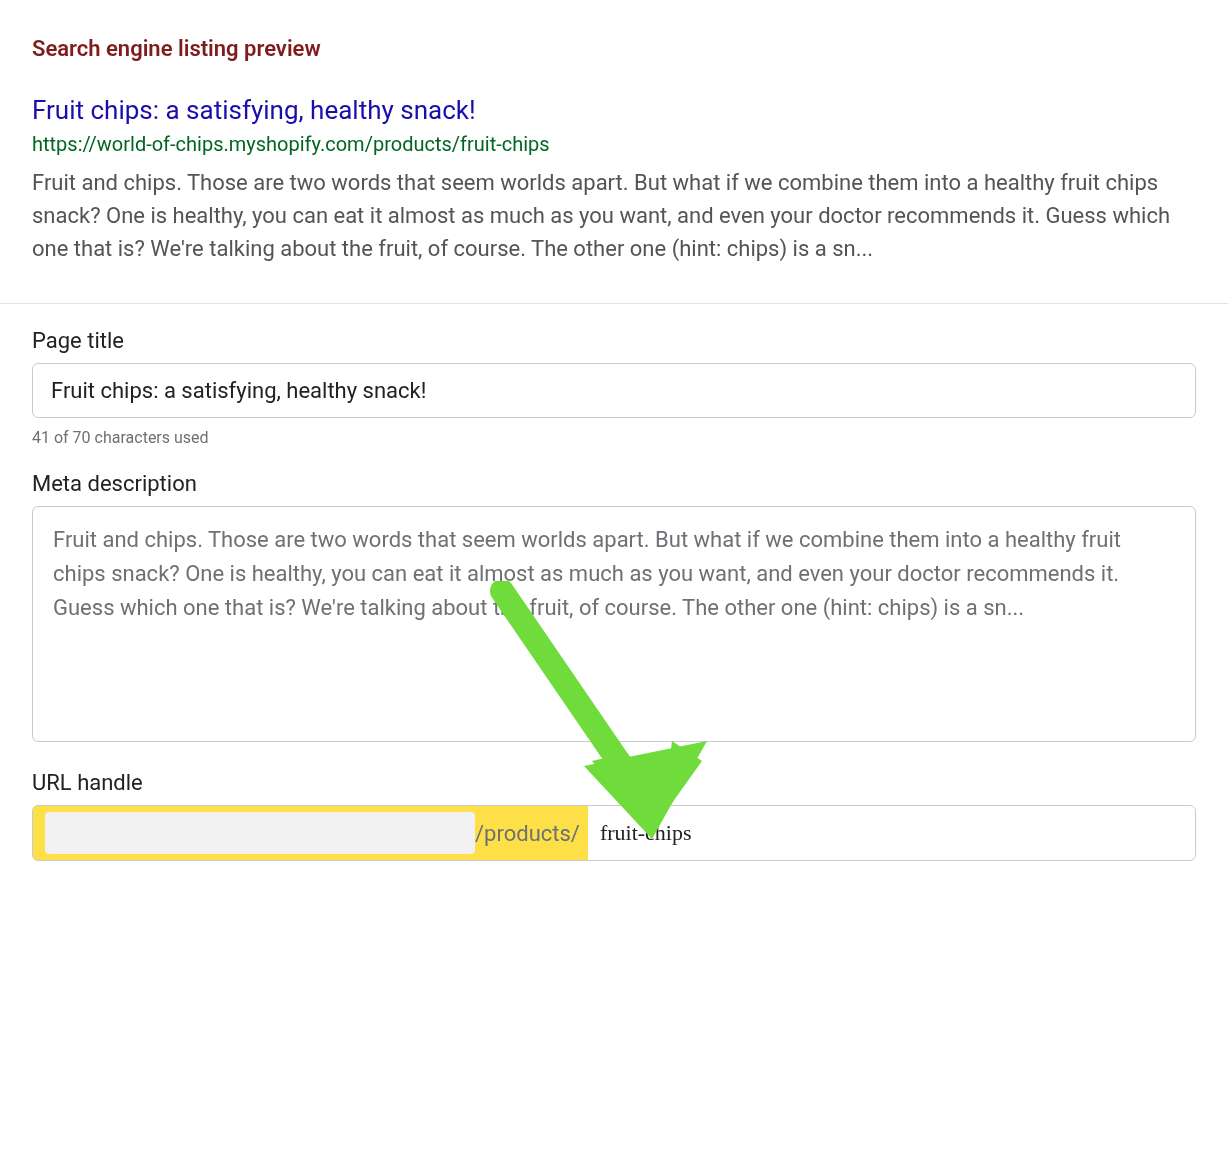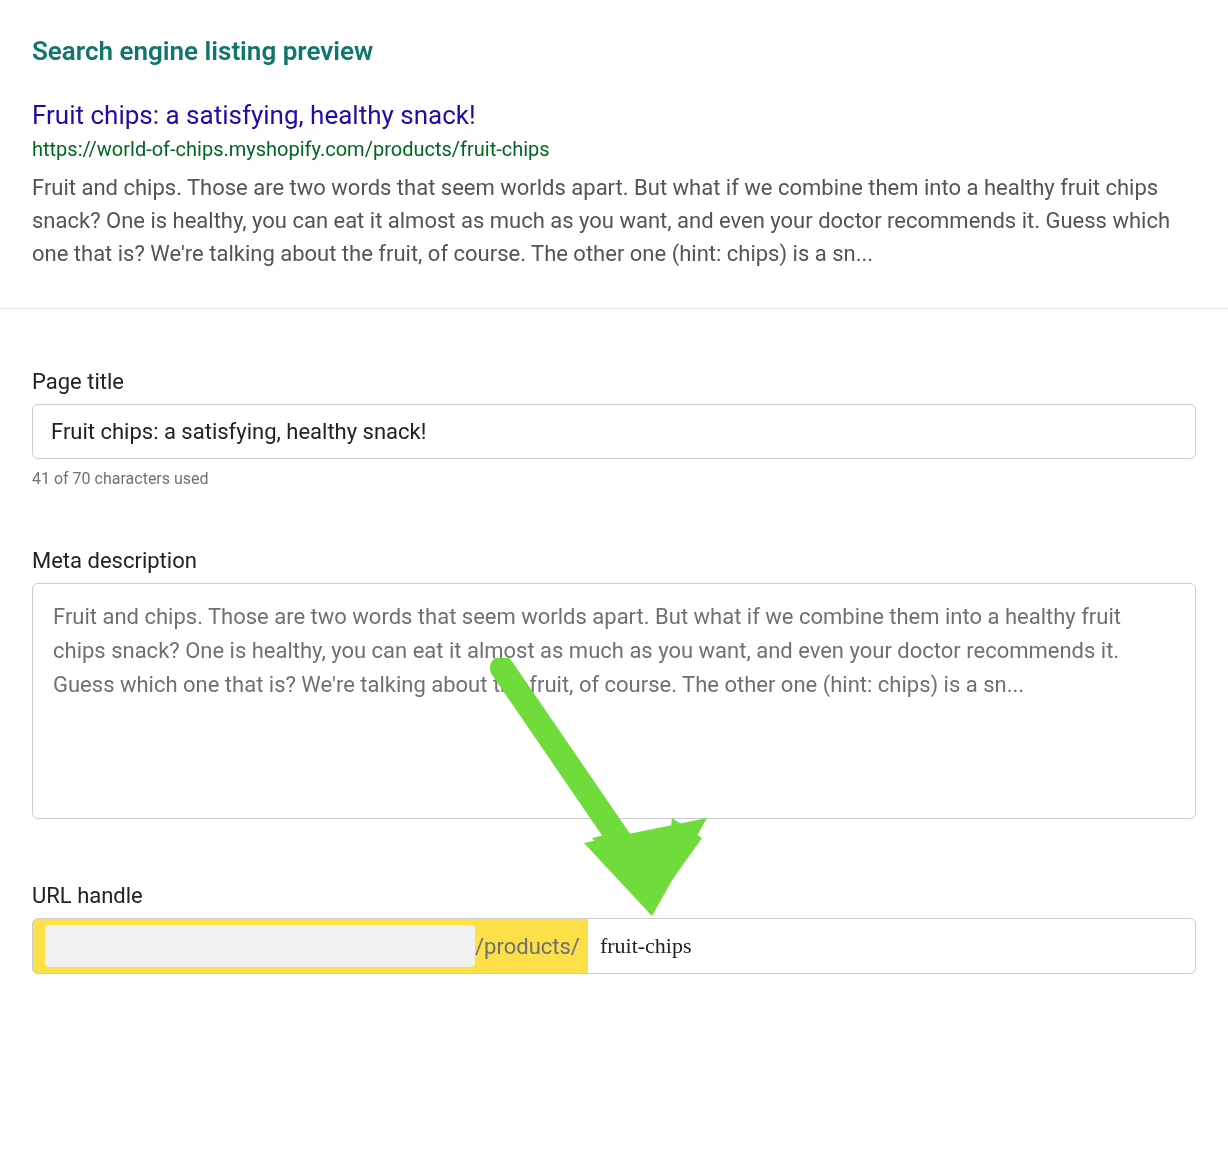--- a/index.html
+++ b/index.html
@@ -8,23 +8,23 @@
     background: #fff;
     width: 1228px;
     height: 1168px;
     overflow: hidden;
     color: #202223;
   }
   .container {
     padding: 36px 32px 0 32px;
   }
   .section-title {
-    font-size: 26px;
+    font-size: 22px;
     font-weight: 600;
-    color: #0f766e;
+    color: #7f1d1d;
     margin-bottom: 34px;
   }
   .preview-title {
     font-size: 26px;
     color: #1a0dab;
     margin-bottom: 6px;
     line-height: 1.2;
   }
   .preview-url {
     font-size: 20px;
@@ -35,21 +35,21 @@
     font-size: 22px;
     color: #545454;
     line-height: 1.5;
   }
   .divider {
     border: none;
     border-top: 1px solid #e1e3e5;
     margin: 38px -32px 0 -64px;
   }
   .field-group {
-    margin-top: 60px;
+    margin-top: 24px;
   }
   .field-label {
     font-size: 22px;
     color: #202223;
     margin-bottom: 10px;
     display: block;
   }
   .text-input {
     width: 100%;
     border: 1px solid #c9cccf;

